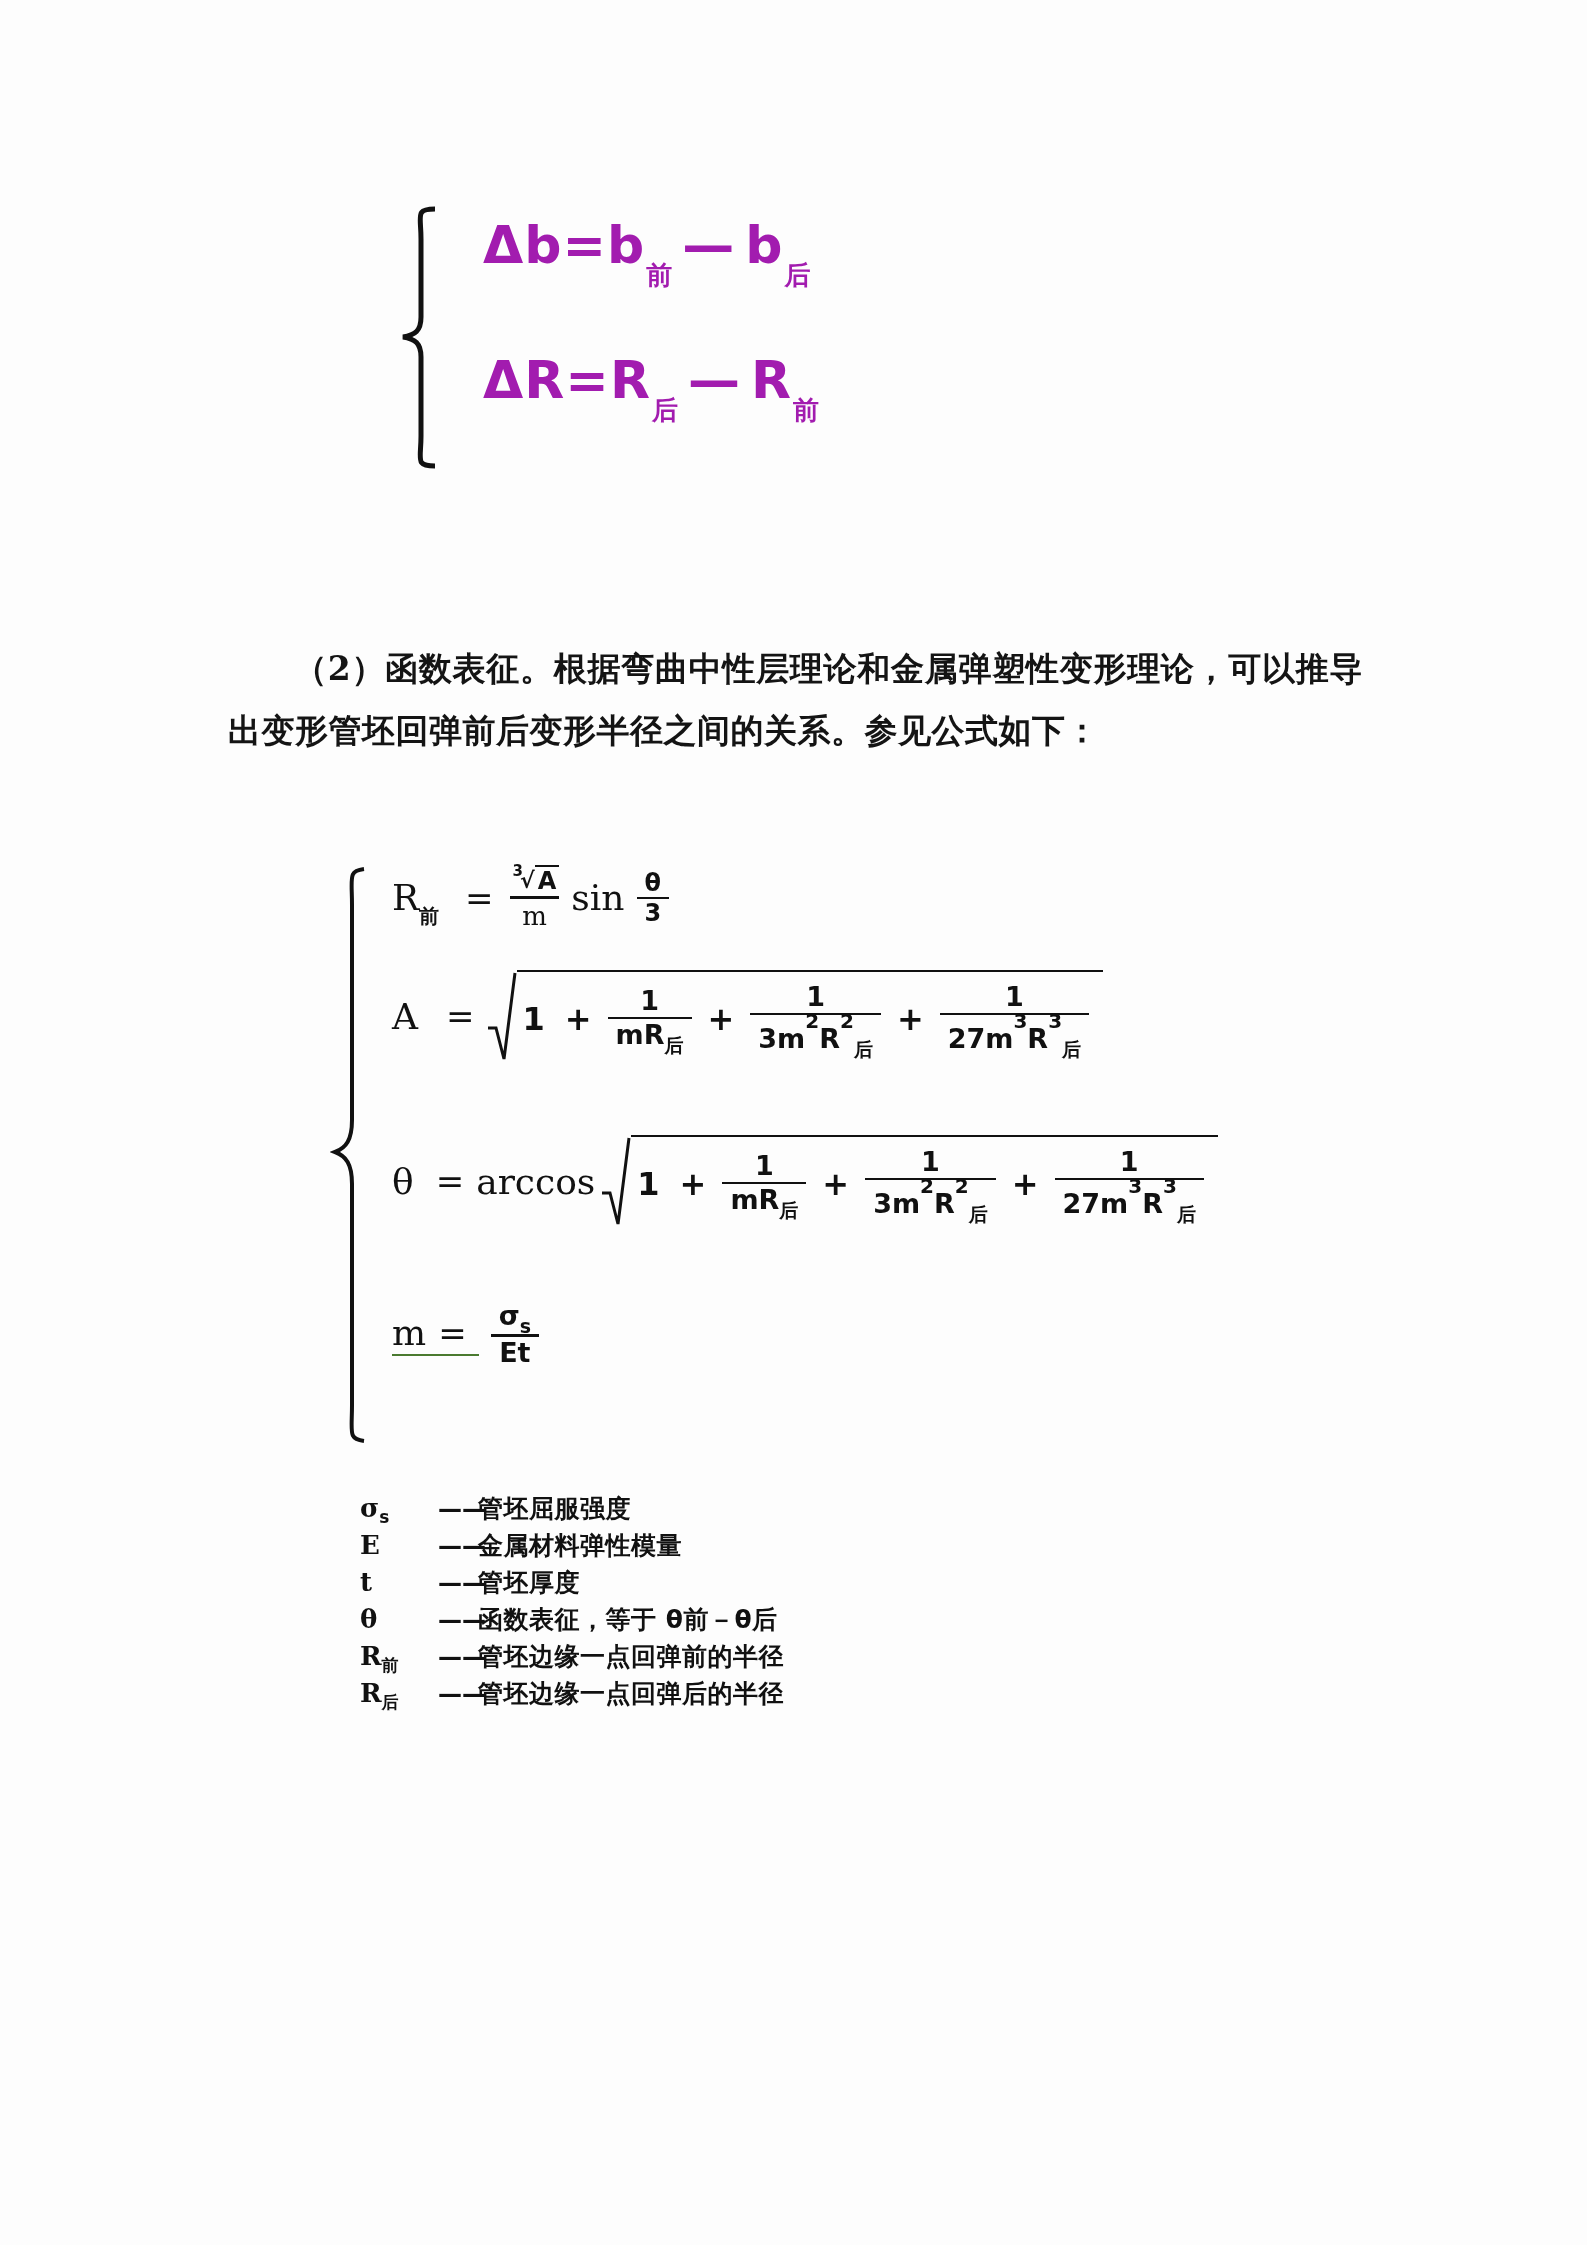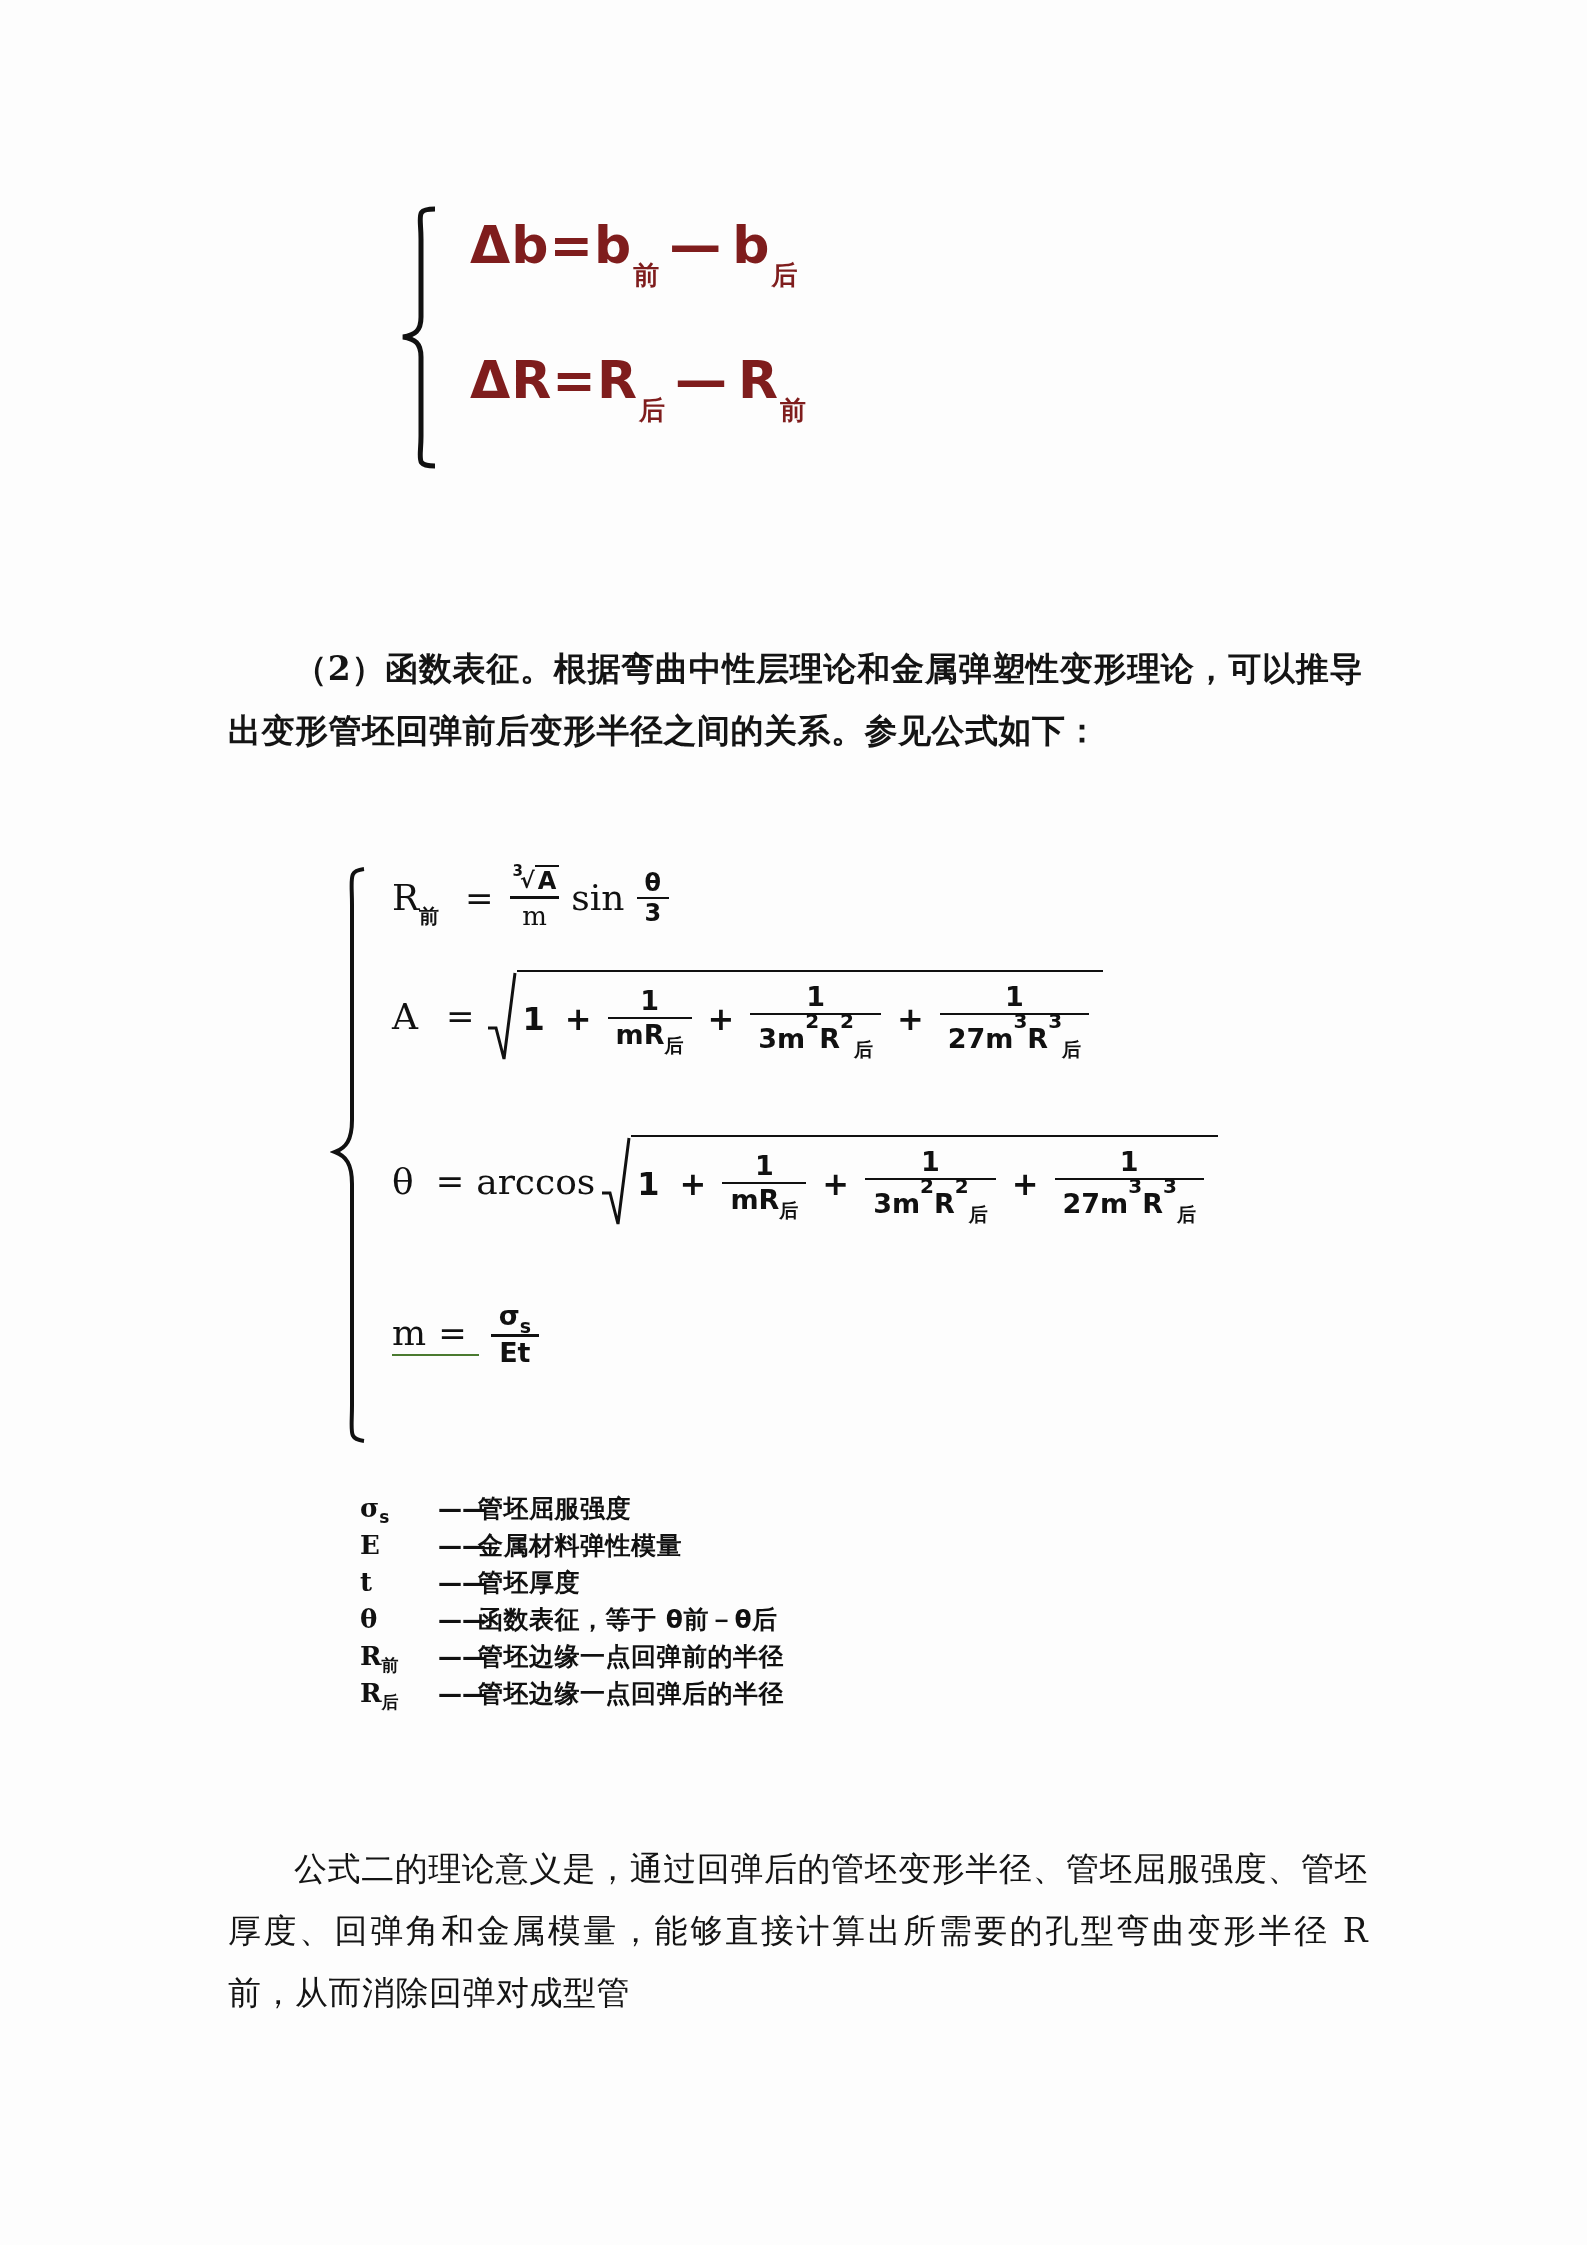--- a/index.html
+++ b/index.html
@@ -33,25 +33,25 @@
     position: absolute;
     left: 0;
     top: 0;
     width: 50px;
     height: 265px;
   }
   .brace-big svg { display: block; }
 
   .eq-row {
     position: absolute;
-    left: 75px;
+    left: 88px;
     font-family: "DejaVu Sans", sans-serif;
     font-weight: bold;
     font-size: 52px;
-    color: #7f1d1d;
+    color: #a21caf;
     white-space: nowrap;
     letter-spacing: 1px;
   }
   .eq-row-1 { top: 10px; }
   .eq-row-2 { top: 145px; text-align: center; }
   .sub-cn {
     font-size: 26px;
     font-family: "DejaVu Sans", sans-serif;
     font-weight: bold;
     vertical-align: sub;
@@ -414,15 +414,14 @@
       <span class="legend-dash">——</span>
       <span class="legend-text">管坯边缘一点回弹前的半径</span>
     </div>
     <div class="legend-row">
       <span class="legend-sym"><span>R</span><span class="ssub">后</span></span>
       <span class="legend-dash">——</span>
       <span class="legend-text">管坯边缘一点回弹后的半径</span>
     </div>
   </div>
 
-  <p class="para para-2">公式二的理论意义是，通过回弹后的管坯变形半径、管坯屈服强度、管坯厚度、回弹角和金属模量，能够直接计算出所需要的孔型弯曲变形半径 R 前，从而消除回弹对成型管</p>
 
 </div>
 
 </body></html>

